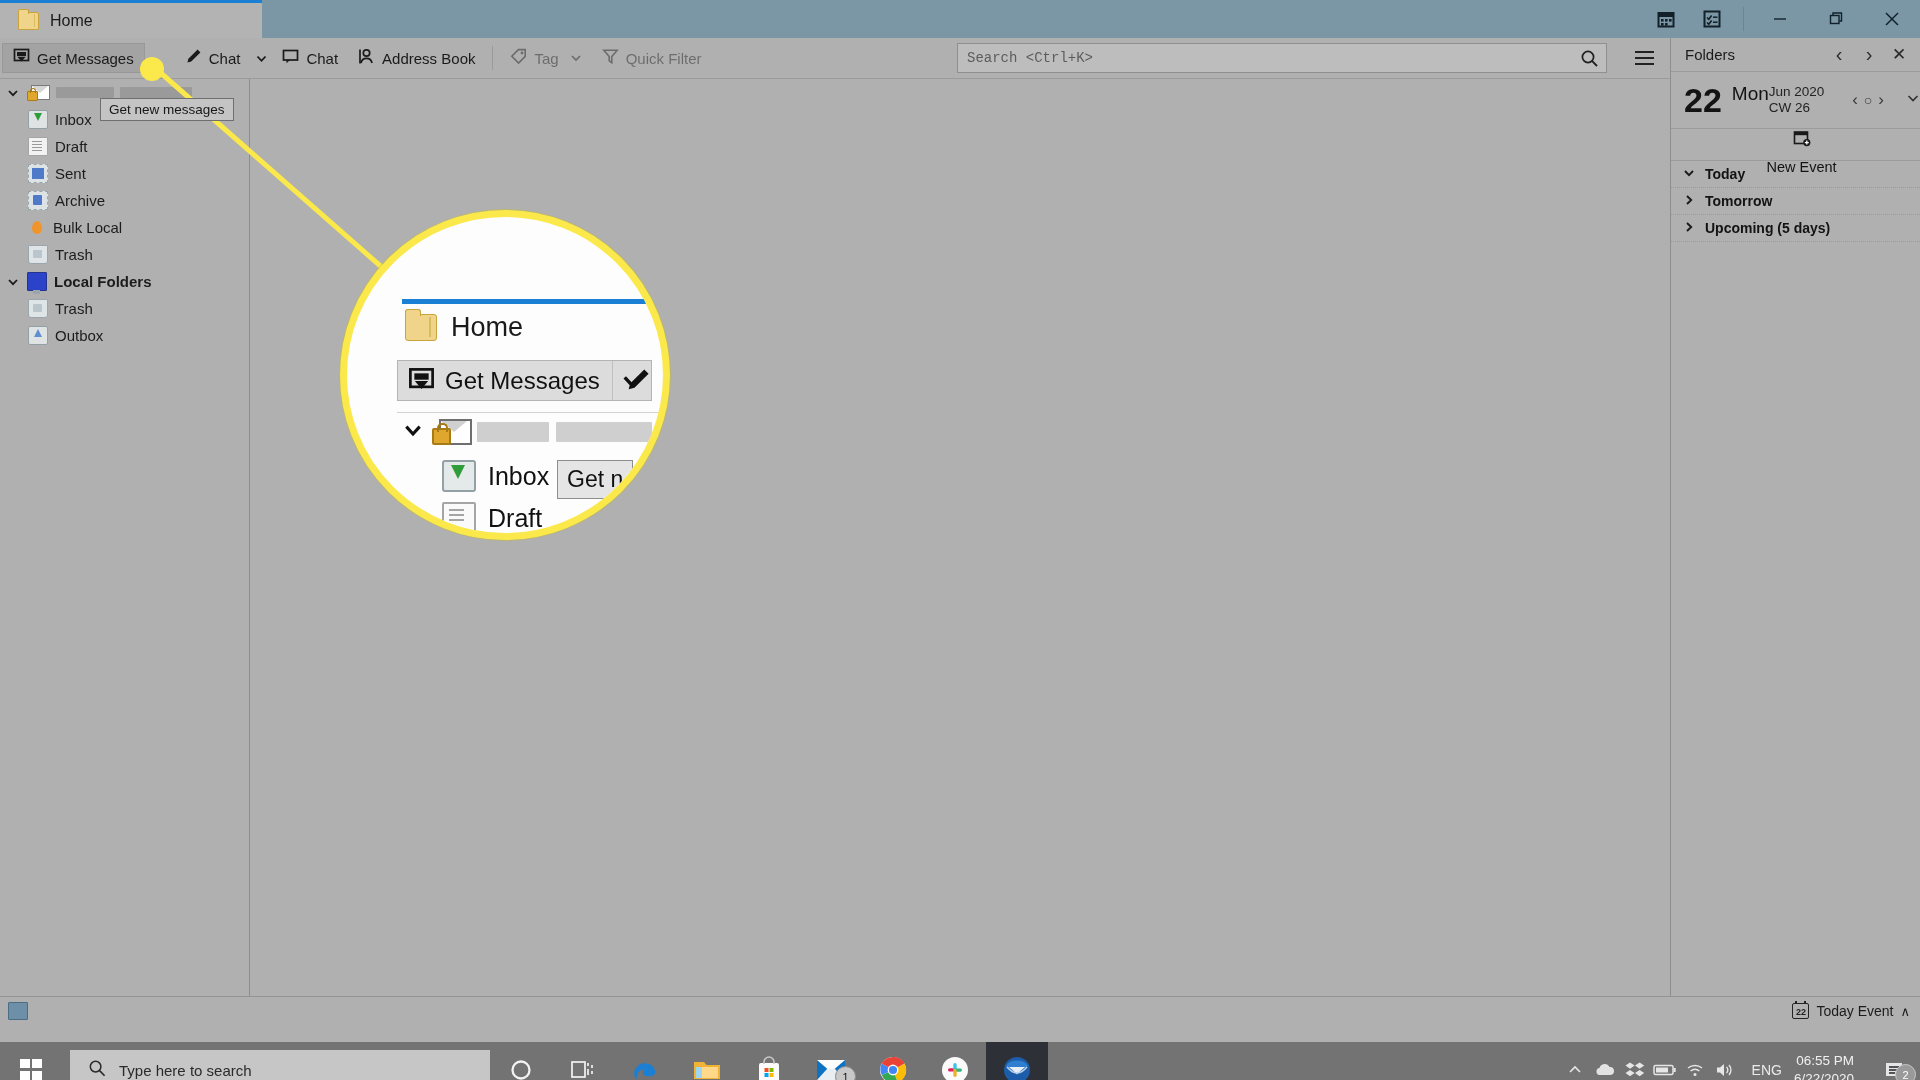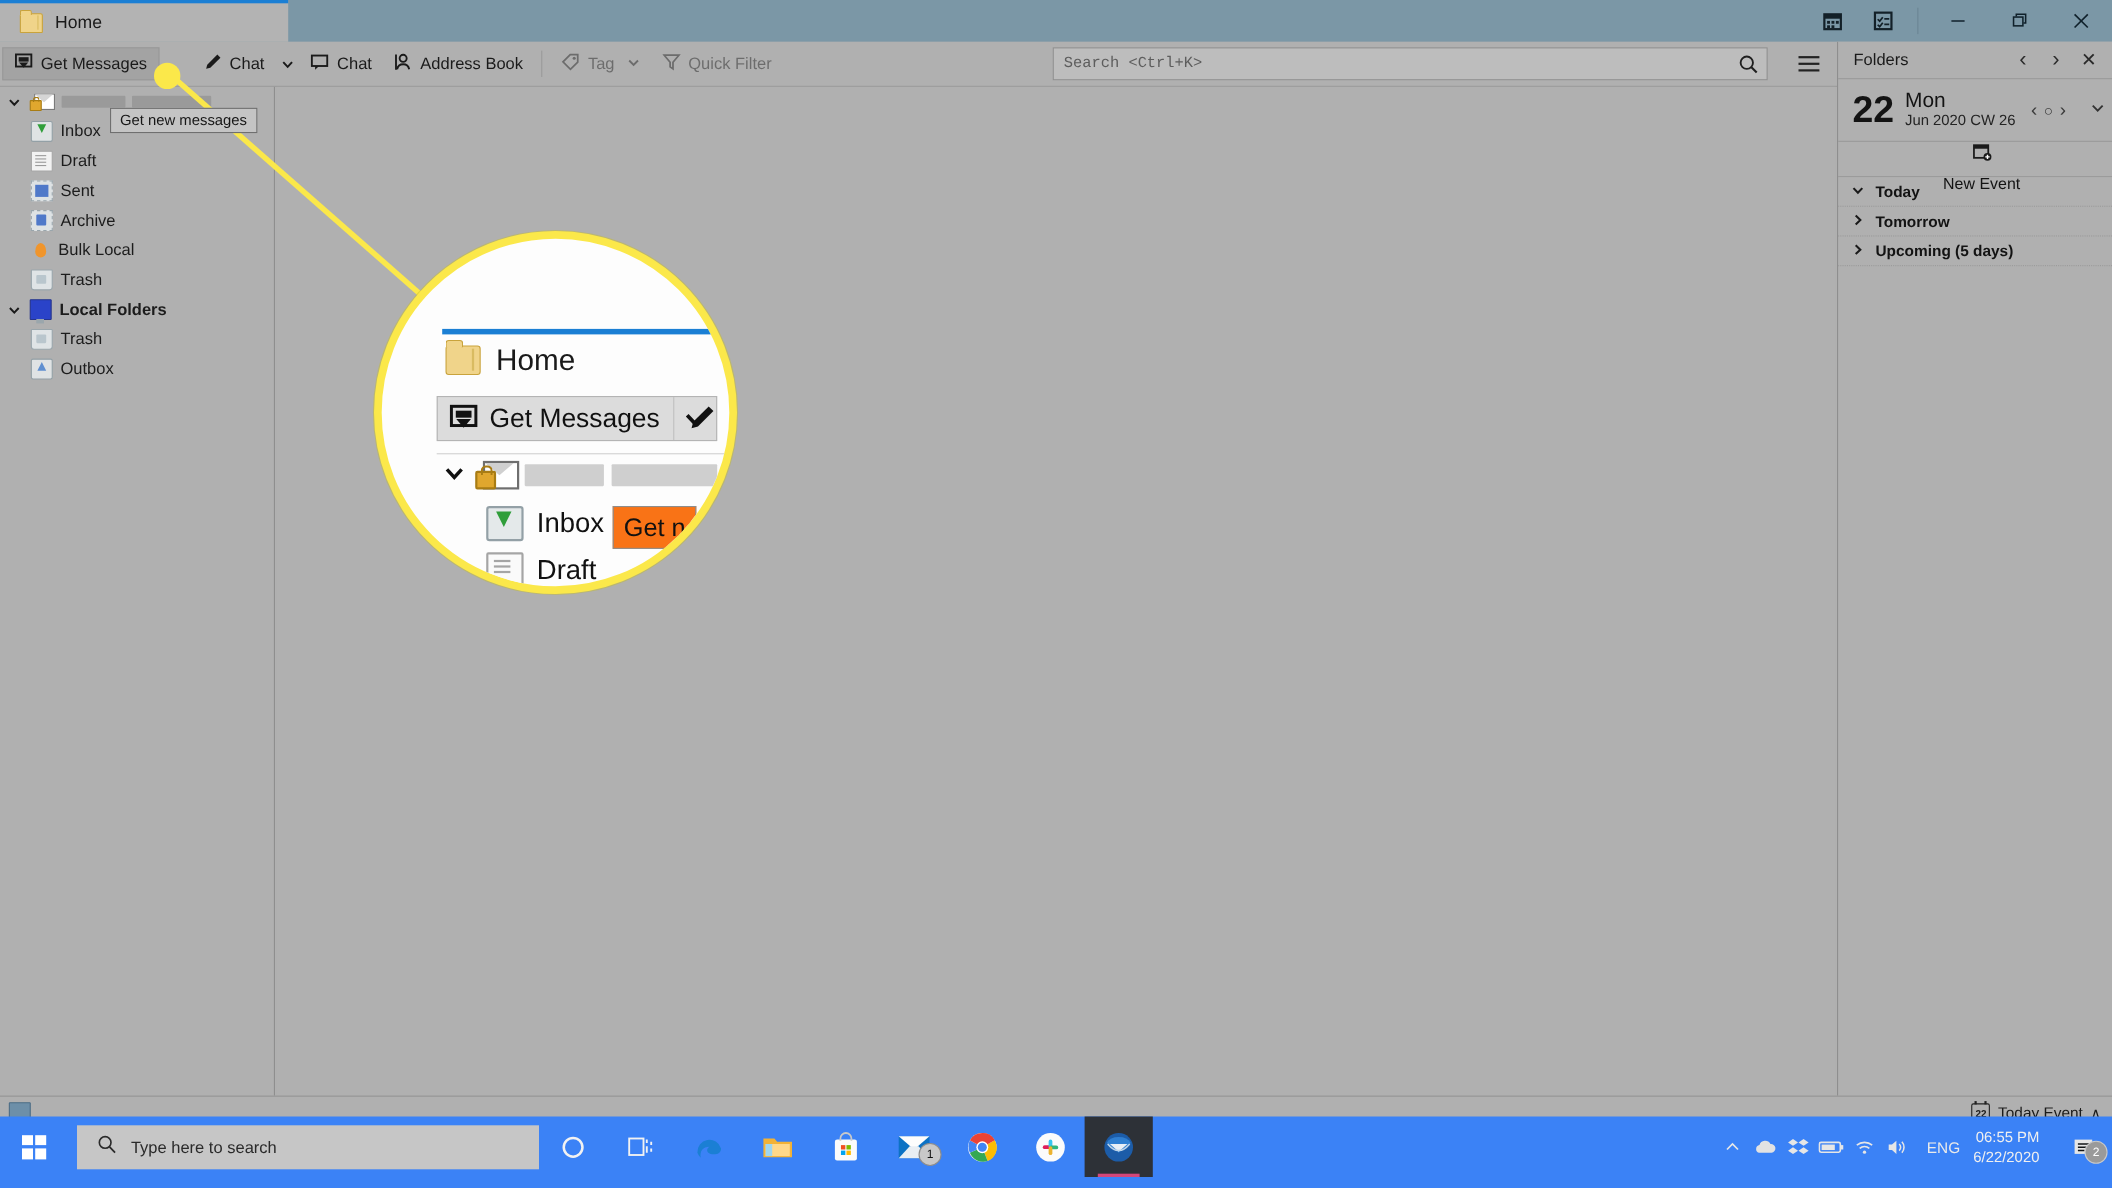--- a/index.html
+++ b/index.html
@@ -124,21 +124,21 @@
   .cal-glyph::after{content:"";position:absolute;right:2px;top:-3px;width:2px;height:3px;background:#222;}
 
   
   #events-pane{position:absolute;left:1670px;top:38px;width:250px;height:987px;background:#b0b0b0;
       border-left:1px solid #8e8e8e;box-sizing:border-box;}
   #events-header{height:33px;display:flex;align-items:center;border-bottom:1px solid #9b9b9b;}
   #events-title{font-size:15px;color:#1a1a1a;padding-left:14px;flex:1;}
   .ev-nav{width:30px;height:30px;display:flex;align-items:center;justify-content:center;color:#2a2a2a;}
   #date-block{height:56px;display:flex;align-items:center;border-bottom:1px solid #9b9b9b;padding-left:13px;gap:10px;}
   #day-num{font-size:34px;font-weight:bold;color:#131313;line-height:34px;}
-  #day-text{display:flex;flex-direction:column;justify-content:center;}
+  #day-text{display:flex;flex-direction:row;justify-content:center;}
   #day-name{font-size:19px;color:#131313;line-height:20px;}
   #day-sub{font-size:13.5px;color:#232323;line-height:16px;}
   #date-nav{display:flex;align-items:center;gap:6px;margin-left:4px;color:#3a3a3a;}
   #new-event{height:31px;display:flex;align-items:center;gap:9px;padding-left:12px;
        font-size:14.5px;color:#131313;border-bottom:1px solid #9b9b9b;flex-direction:column;}
   .ev-section{height:26px;display:flex;align-items:center;gap:10px;padding-left:12px;
        font-size:14px;font-weight:bold;color:#131313;border-bottom:1px dotted #9a9a9a;}
 
   
   #callout-line{position:absolute;left:0;top:0;width:1920px;height:1080px;pointer-events:none;z-index:18;}
@@ -175,27 +175,27 @@
   #mag-inbox{position:absolute;left:95px;top:243px;display:flex;align-items:center;gap:12px;}
   #mag-draft{position:absolute;left:95px;top:285px;display:flex;align-items:center;gap:12px;}
   .mico{width:30px;height:28px;position:relative;}
   .mico-inbox{background:#e4e9ea;border:2px solid #93a0a6;border-radius:3px;}
   .mico-inbox::after{content:"";position:absolute;left:7px;top:3px;width:0;height:0;
       border-left:7px solid transparent;border-right:7px solid transparent;border-top:14px solid #2f9e3a;}
   .mico-draft{background:#fafafa;border:2px solid #a5a5a5;border-radius:2px;}
   .mico-draft::after{content:"";position:absolute;left:5px;top:5px;width:15px;height:2px;background:#a5a5a5;
       box-shadow:0 5px 0 #a5a5a5,0 10px 0 #a5a5a5;}
   .mfolder-label{font-size:25px;color:#111;}
-  #mag-tooltip{position:absolute;left:210px;top:243px;background:#f97316;border:1.5px solid #8d8d8d;
+  #mag-tooltip{position:absolute;left:210px;top:243px;background:#e5e5e5;border:1.5px solid #8d8d8d;
       padding:5px 9px;font-size:23px;color:#111;white-space:nowrap;}
   #mag-dot{position:absolute;left:140px;top:57px;width:24px;height:24px;border-radius:50%;
       background:#fbe84a;z-index:19;}
 
   
-  #taskbar{position:absolute;left:0;bottom:0;width:1920px;height:65px;background:#3b82f6;z-index:40;}
+  #taskbar{position:absolute;left:0;bottom:0;width:1920px;height:38px;background:#737373;z-index:40;}
   #start-btn{position:absolute;left:0;top:0;width:62px;height:55px;display:flex;align-items:center;justify-content:center;}
   .winlogo{width:22px;height:22px;display:grid;grid-template-columns:1fr 1fr;grid-template-rows:1fr 1fr;gap:2.5px;}
   .winlogo i{background:#fff;display:block;}
   #tb-search{position:absolute;left:70px;top:8px;width:420px;height:40px;background:#c6c6c6;
       display:flex;align-items:center;gap:12px;padding-left:18px;box-sizing:border-box;}
   #tb-search .t{font-size:15px;color:#2a2a2a;}
   .tb-app{position:absolute;top:0;width:62px;height:55px;display:flex;align-items:center;justify-content:center;}
   .tb-app.active{background:#2d3137;}
   .tb-underline{position:absolute;bottom:0;left:12px;width:38px;height:3px;background:#d4477a;}
   .badge{position:absolute;right:6px;bottom:10px;width:19px;height:19px;border-radius:50%;

